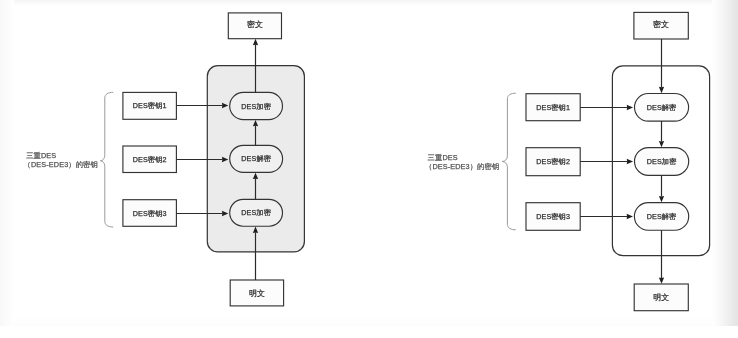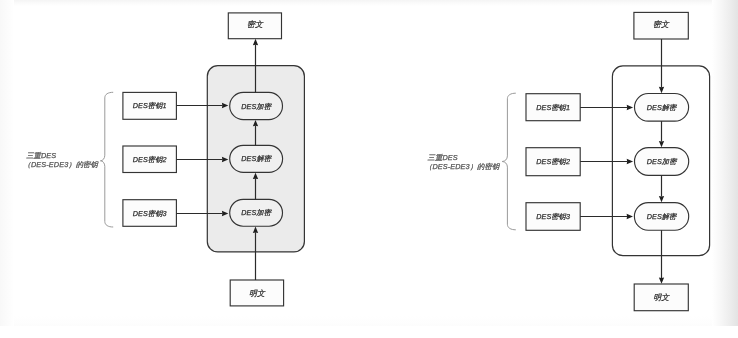--- a/index.html
+++ b/index.html
@@ -1,19 +1,19 @@
 <!DOCTYPE html>
 <html style="--c-stroke: #343434; --c-conn: #2b2b2b; --c-arrow: #202020; --c-text: #2e2e2e; --c-labeltext: #545454; --c-brace: #9a9a9a; --c-panel: #ebebeb; --c-stage: #f0f0f0; --c-node: #fcfcfc; --c-bg: #ffffff;"><head>
 <meta charset="utf-8">
 <title>Triple DES (DES-EDE3) diagram</title>
 <style>
   html,body{margin:0;padding:0;}
   body{width:738px;height:338px;overflow:hidden;background:#ffffff;
        font-family:"Liberation Sans",sans-serif;-webkit-font-smoothing:antialiased;}
-  #page{position:relative;width:738px;height:326px;background:var(--c-bg,#ffffff);overflow:hidden;font-style:italic;}
+  #page{position:relative;width:738px;height:326px;background:var(--c-bg,#ffffff);overflow:hidden;}
   #wash{position:absolute;left:0;top:0;width:738px;height:338px;pointer-events:none;
         mix-blend-mode:multiply;}
   #wash .edge{position:absolute;}
   #wash .e-top{left:0;top:0;width:738px;height:6px;
         background:linear-gradient(to bottom,#f4f4f4 0,#fbfbfb 55%,#ffffff 100%);}
   #wash .e-bottom{left:0;bottom:0;width:738px;height:22px;
         background:linear-gradient(to top,#f8f8f8 0,#fcfcfc 50%,#ffffff 100%);}
   #wash .e-left{left:0;top:0;width:14px;height:338px;
         background:linear-gradient(to right,#f8f8f8 0,#fcfcfc 60%,#ffffff 100%);}
   #wash .e-right{right:0;top:0;width:26px;height:338px;

